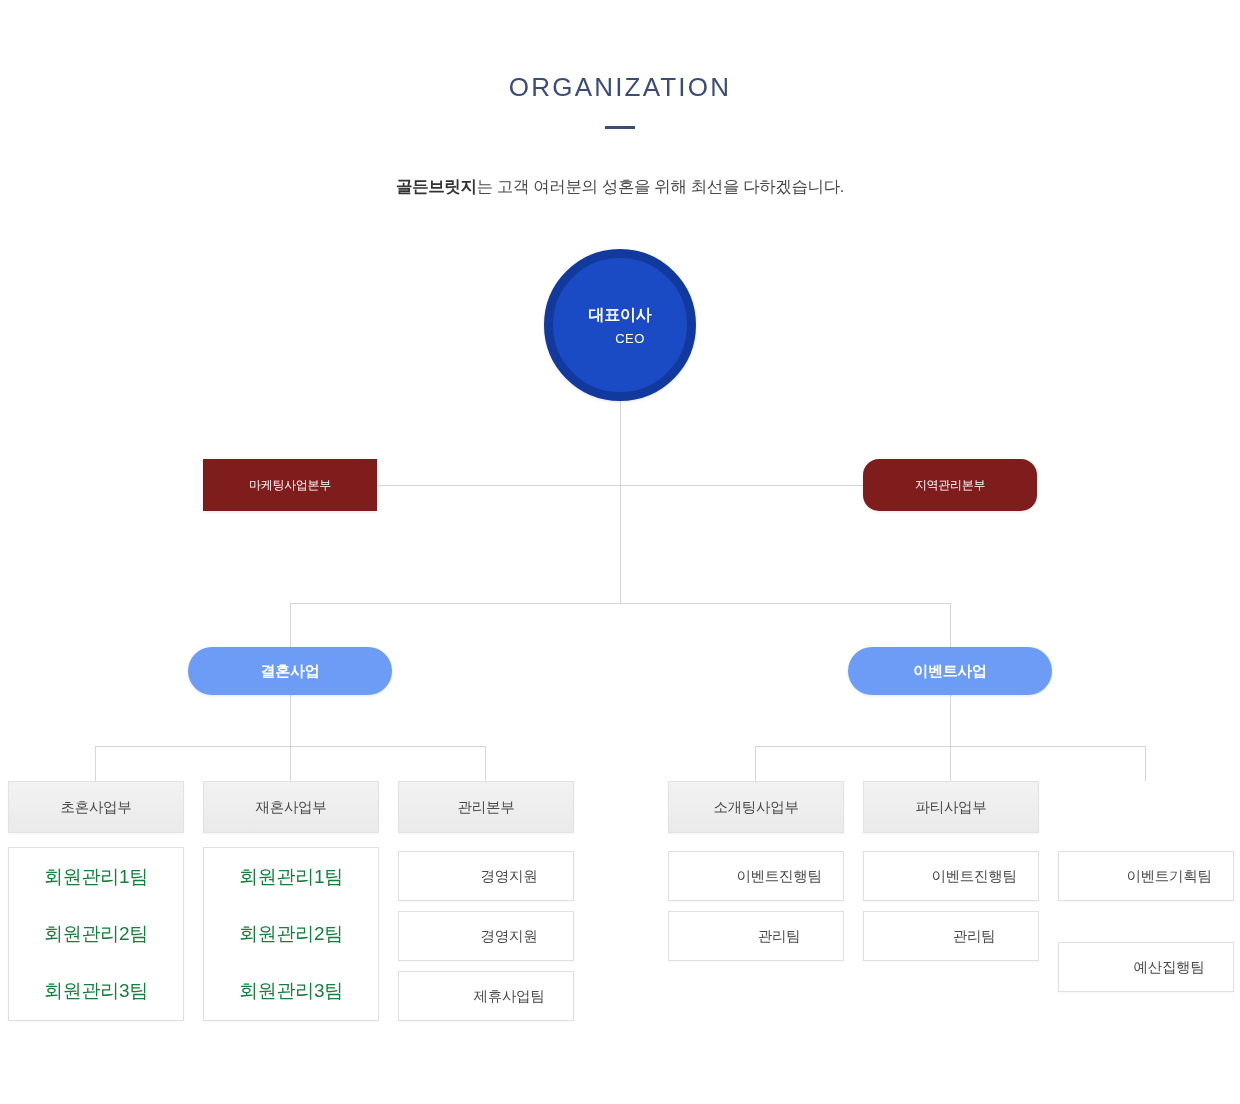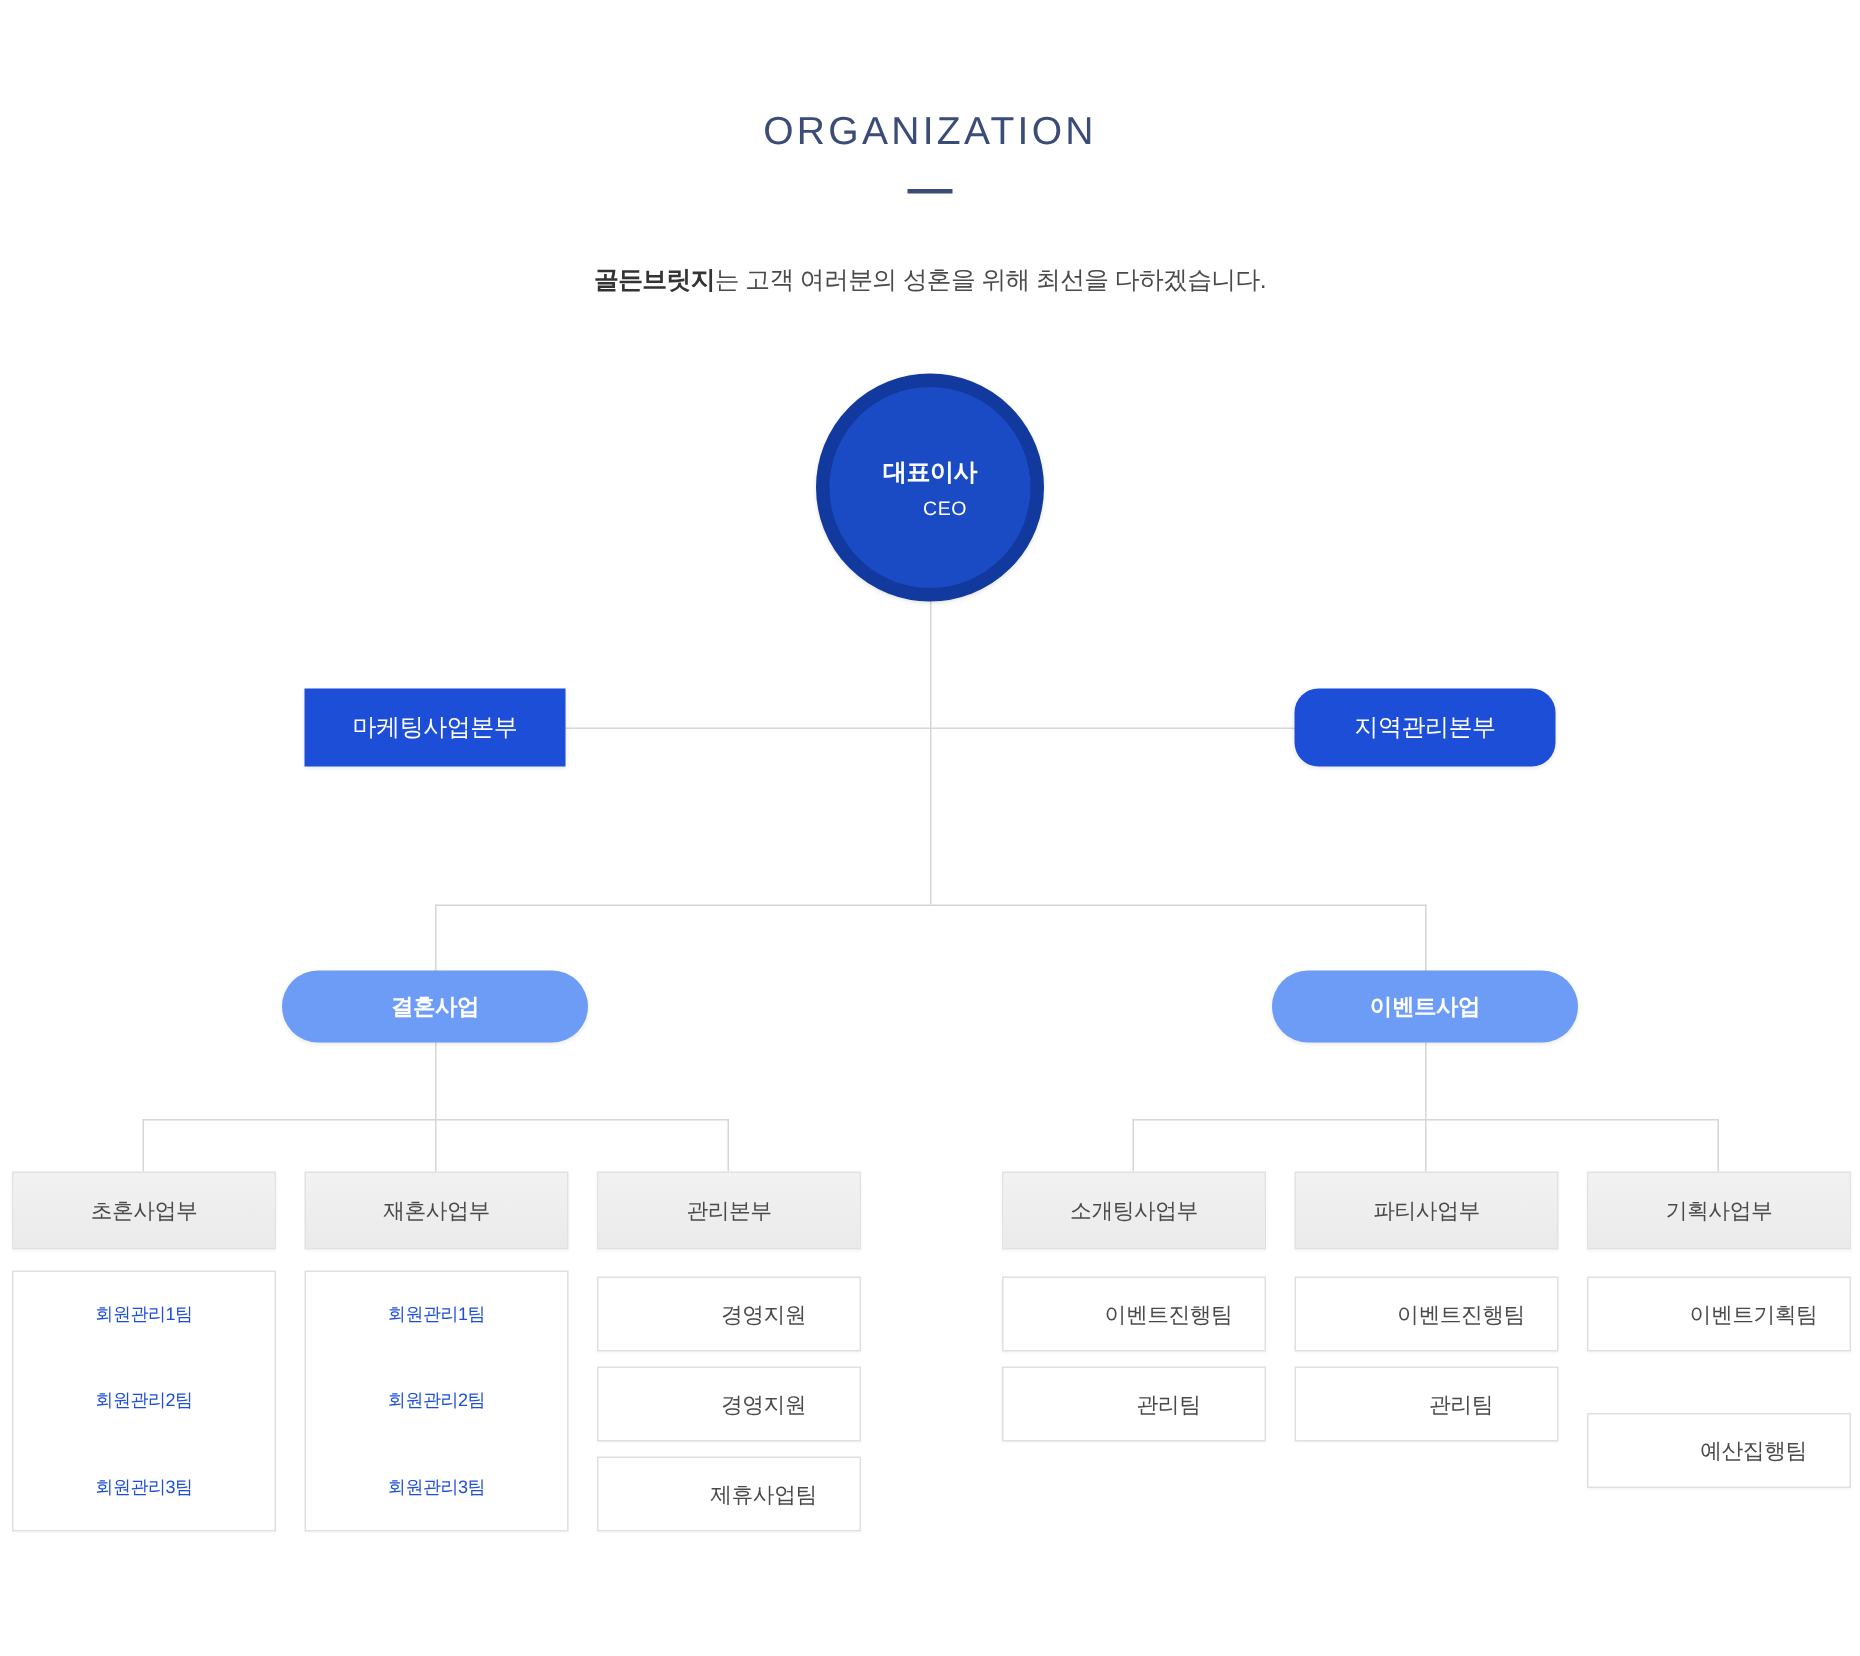--- a/index.html
+++ b/index.html
@@ -61,24 +61,24 @@
     color: #ffffff;
     box-shadow: 0 1px 3px rgba(0,0,0,0.12);
   }
   .ceo-title { font-size: 16px; font-weight: 700; letter-spacing: -0.3px; }
   .ceo-sub { font-size: 13px; font-weight: 400; margin-top: 5px; letter-spacing: 0.4px; margin-left: 20px; }
 
   
   .purple-box {
     position: absolute;
     width: 174px; height: 52px;
-    background: #1d4ed8;
+    background: #7f1d1d;
     display: flex; align-items: center; justify-content: center;
     color: #ffffff;
-    font-size: 16px;
+    font-size: 12px;
     letter-spacing: -0.3px;
     box-shadow: 0 1px 3px rgba(0,0,0,0.10);
   }
 
   
   .blue-box {
     position: absolute;
     width: 204px; height: 48px;
     background: #6c9cf5;
     display: flex; align-items: center; justify-content: center;
@@ -108,22 +108,22 @@
     position: absolute;
     background: #ffffff;
     border: 1px solid #e0e0e0;
     display: flex;
     flex-direction: column;
     justify-content: space-around;
     align-items: center;
     box-shadow: 0 1px 2px rgba(0,0,0,0.04);
   }
   .team-group .team-label {
-    font-size: 12px;
-    color: #1d4ed8;
+    font-size: 19px;
+    color: #15803d;
     letter-spacing: -0.3px;
     text-align: right;
   }
   .team-box {
     position: absolute;
     background: #ffffff;
     border: 1px solid #e0e0e0;
     display: flex; align-items: center; justify-content: center;
     font-size: 14.5px;
     color: #4a4a4a;
@@ -229,23 +229,20 @@
   <div class="dept-head" style="left:863px; top:781px; width:176px;">
     <span>파티사업부</span>
   </div>
   <div class="team-box" style="left:863px; top:851px; width:176px; height:50px;">
     <span>이벤트진행팀</span>
   </div>
   <div class="team-box" style="left:863px; top:911px; width:176px; height:50px;">
     <span>관리팀</span>
   </div>
 
-  <div class="dept-head" style="left:1058px; top:781px; width:176px;">
-    <span>기획사업부</span>
-  </div>
   <div class="team-box" style="left:1058px; top:851px; width:176px; height:50px;">
     <span>이벤트기획팀</span>
   </div>
   <div class="team-box" style="left:1058px; top:942px; width:176px; height:50px;">
     <span>예산집행팀</span>
   </div>
 
 </div>
 
 </body></html>

